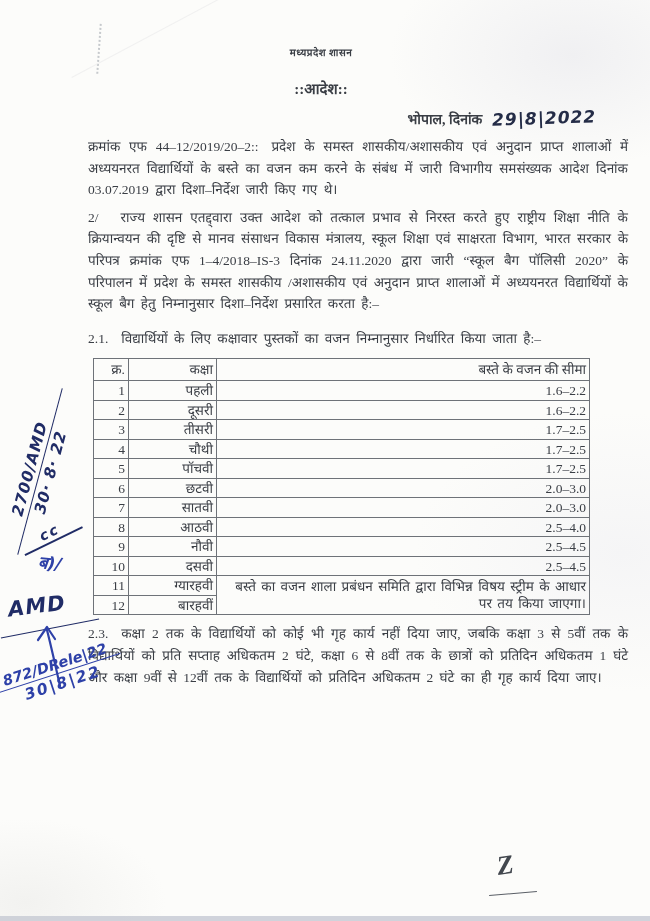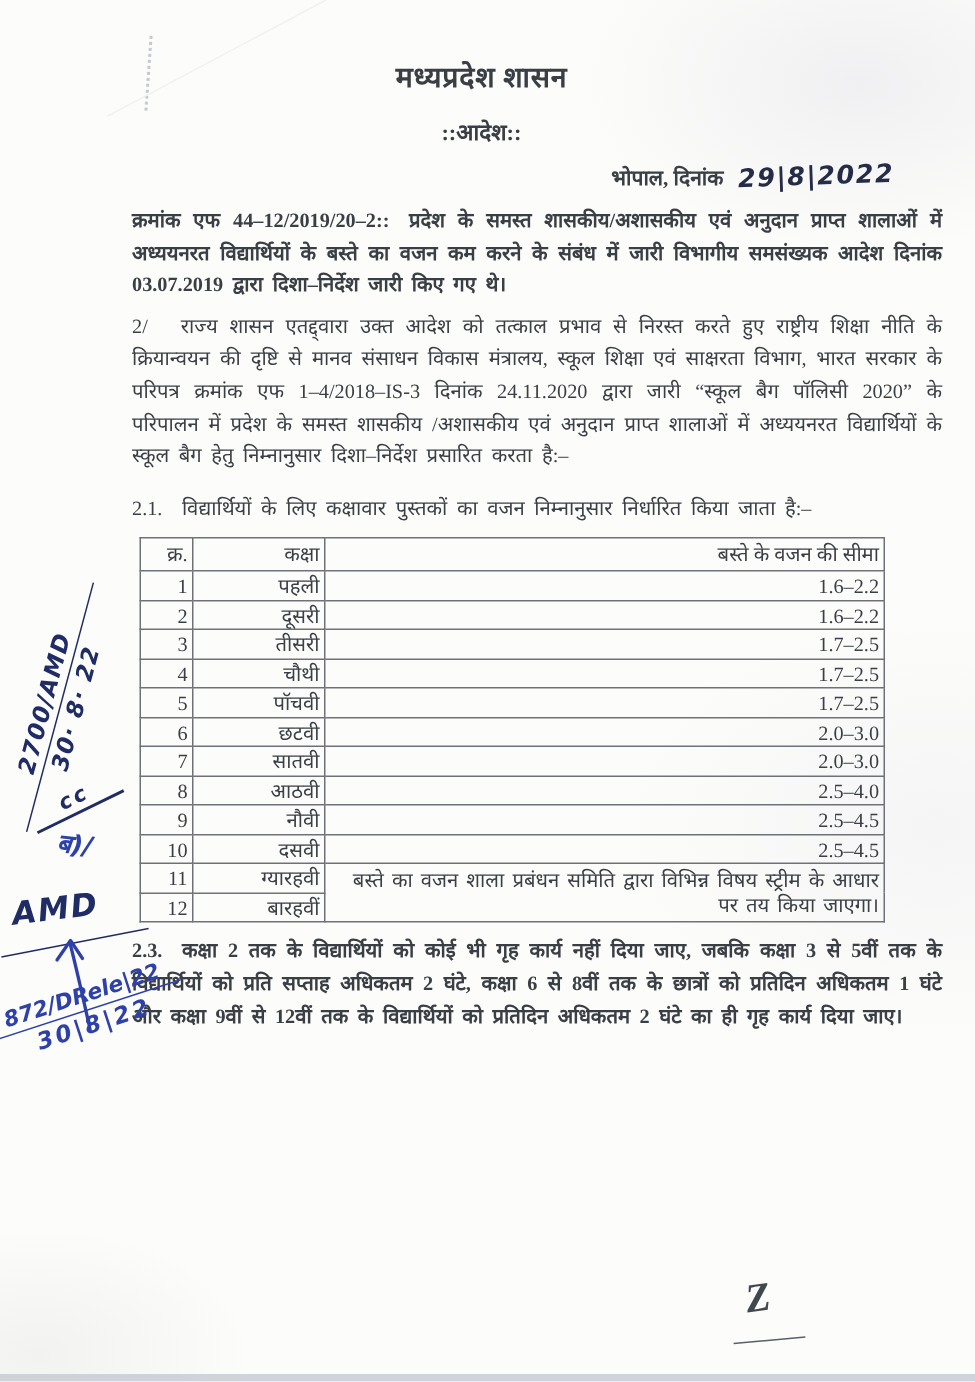--- a/index.html
+++ b/index.html
@@ -23,36 +23,36 @@
   .staple-mark{
     position:absolute;left:98px;top:24px;width:4px;height:50px;
     border-left:2px dotted #9aa0a8;opacity:.55;transform:rotate(4deg);
   }
   .crease{
     position:absolute;left:60px;top:30px;width:200px;height:1px;
     background:#ededee;transform:rotate(-28deg);opacity:.8;
   }
   .content{position:absolute;left:88px;top:40px;width:540px;}
   .hdr-block{width:466px;text-align:center;}
-  .hdr-line{font-size:19px;font-weight:bold;line-height:25px;letter-spacing:.5px;}
+  .hdr-line{font-size:10px;font-weight:bold;line-height:25px;letter-spacing:.5px;}
   .order-line{font-size:15px;font-weight:bold;line-height:24px;margin-top:12px;}
   .dateline{
     margin-top:7px;text-align:right;padding-right:32px;
     font-size:14px;font-weight:bold;
   }
   .hw-date{
     display:inline-block;margin-left:6px;
     font-family:"DejaVu Sans",sans-serif;font-style:italic;font-weight:bold;
     font-size:17px;color:#242c47;letter-spacing:1px;transform:rotate(-2deg);
   }
   .para{
     margin:0;text-align:justify;
     font-size:13.5px;line-height:21.6px;word-spacing:3px;
   }
-  .mt8{margin-top:8px;font-weight:bold;}  .mt6{margin-top:6px;}  .mt12{margin-top:12px;}  .mt13{margin-top:13px;}
+  .mt8{margin-top:8px;}  .mt6{margin-top:6px;}  .mt12{margin-top:12px;}  .mt13{margin-top:13px;}
   .pnum{margin-right:13px;}
   .pnum-wide{margin-right:22px;}
   table.bag{
     margin-top:9px;margin-left:5px;
     border-collapse:collapse;table-layout:fixed;width:496px;
     font-size:13.5px;
   }
   table.bag th,table.bag td{
     border:1px solid #6e7278;font-weight:normal;
     text-align:right;vertical-align:middle;

